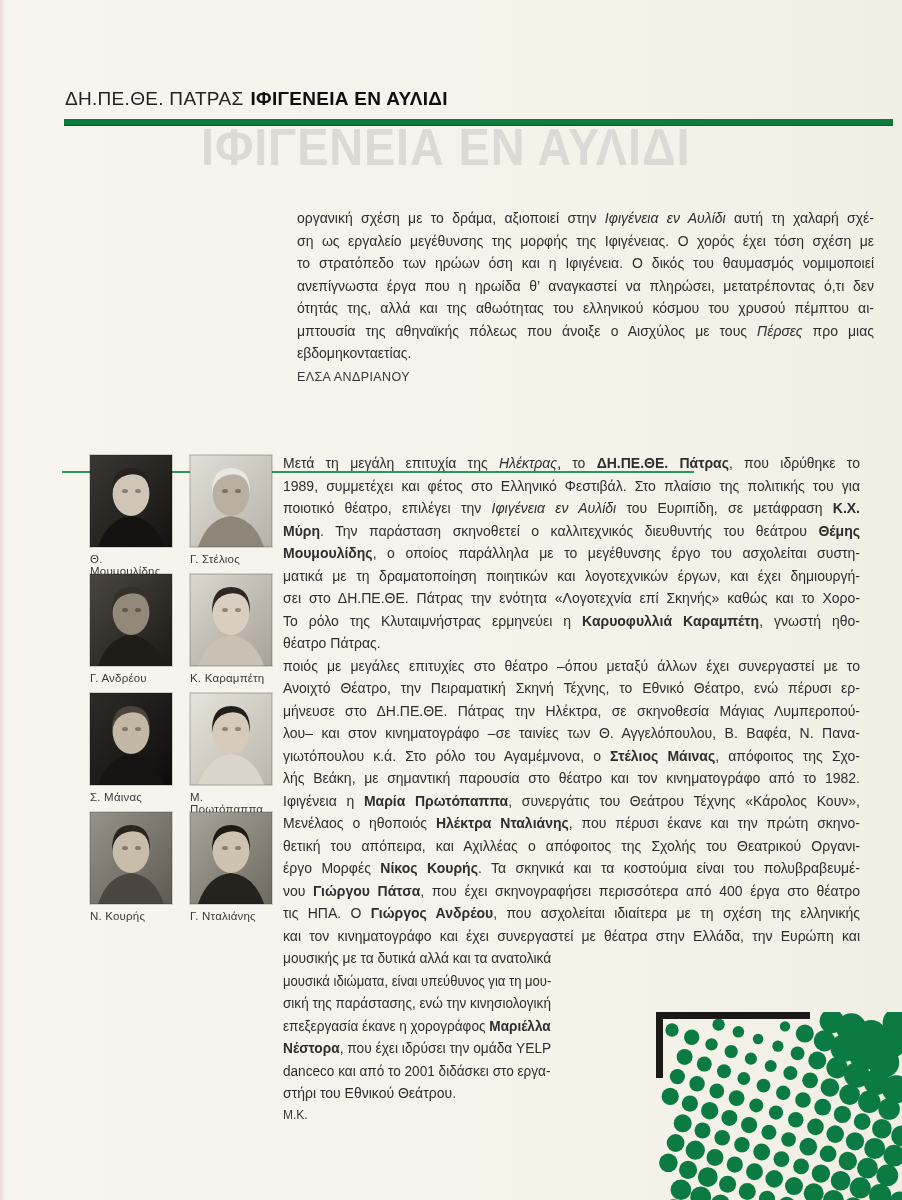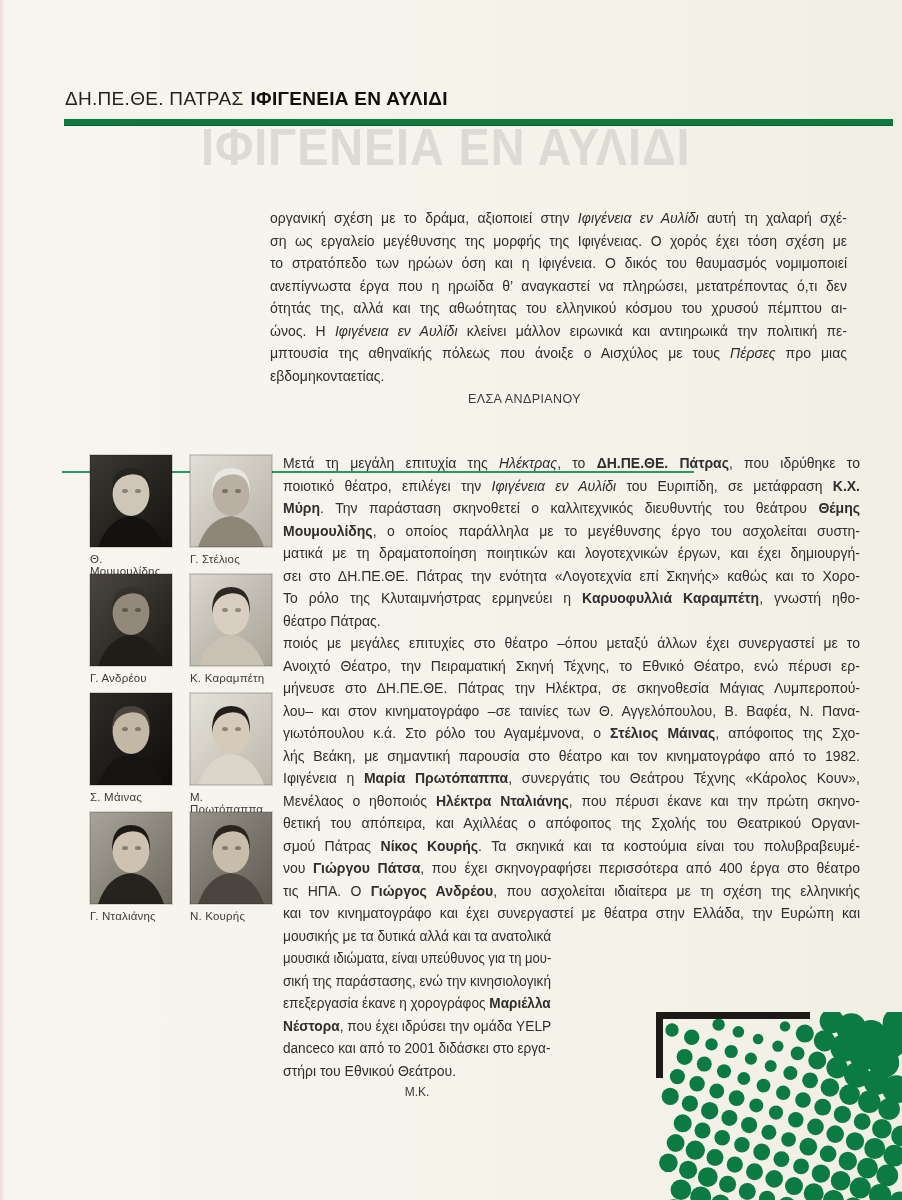--- a/index.html
+++ b/index.html
@@ -22,25 +22,25 @@
   .rule{position:absolute;left:64px;top:119px;width:829px;height:6px;background:#0e7b3e;
     border-bottom:1px solid #0a5c30;z-index:3;}
   .wmark{position:absolute;left:201px;top:117px;font-size:52px;font-weight:bold;color:#dbdad4;
     letter-spacing:1px;white-space:nowrap;transform:scaleX(.9);transform-origin:0 0;z-index:1;}
   
   .tblock{position:absolute;font-size:14px;}
   .tline{height:22.5px;line-height:22.5px;text-align:justify;text-align-last:justify;overflow:visible;}
   .tline.noj{text-align-last:left;}
   .tline .b{font-weight:bold;}
   .tline .i{font-style:italic;}
-  #intro{left:270px;top:207px;width:577px;}
+  #intro{left:297px;top:207px;width:577px;}
   #article{left:283px;top:452px;width:577px;}
   #narrow{width:268px;}
-  .byline1{text-align:center;padding-right:68px;font-size:12.5px;letter-spacing:.4px;color:#3a3a3a;margin-top:5px;}
-  .byline2{width:268px;text-align:center;padding-right:8px;font-size:12px;color:#3a3a3a;margin-top:3px;}
+  .byline1{text-align:left;padding-right:68px;font-size:12.5px;letter-spacing:.4px;color:#3a3a3a;margin-top:5px;}
+  .byline2{width:268px;text-align:left;padding-right:8px;font-size:12px;color:#3a3a3a;margin-top:3px;}
   
   .hairline{position:absolute;left:62px;top:471px;width:632px;height:2px;background:rgba(42,150,96,.75);z-index:1;}
   
   #grid{position:absolute;left:90px;top:455px;display:grid;grid-template-columns:82px 82px;
     grid-auto-rows:119px;column-gap:18px;z-index:2;}
   .cell .ph{width:82px;height:92px;box-shadow:0 0 0 1px rgba(0,0,0,.15);}
   .cell .cap{margin-top:6px;font-size:11.5px;color:#3b3b3b;letter-spacing:.2px;}
   
   #decor{position:absolute;left:656px;top:1012px;z-index:2;}
 </style>
@@ -55,21 +55,20 @@
   <div class="rule" style="background: rgb(14, 123, 62);"></div>
   <div class="wmark" style="color: rgb(219, 218, 212);">ΙΦΙΓΕΝΕΙΑ ΕΝ ΑΥΛΙΔΙ</div>
 
   <div id="intro" class="tblock">
     <div id="intro-lines">
         <div class="tline" style="white-space: nowrap;"><span>οργανική σχέση με το δράμα, αξιοποιεί στην </span><span class="i">Ιφιγένεια εν Αυλίδι</span><span> αυτή τη χαλαρή σχέ-</span></div>
         <div class="tline" style="white-space: nowrap;"><span>ση ως εργαλείο μεγέθυνσης της μορφής της Ιφιγένειας. Ο χορός έχει τόση σχέση με</span></div>
         <div class="tline" style="white-space: nowrap;"><span>το στρατόπεδο των ηρώων όση και η Ιφιγένεια. Ο δικός του θαυμασμός νομιμοποιεί</span></div>
         <div class="tline" style="white-space: nowrap;"><span>ανεπίγνωστα έργα που η ηρωίδα θ’ αναγκαστεί να πληρώσει, μετατρέποντας ό,τι δεν</span></div>
         <div class="tline" style="white-space: nowrap;"><span>ότητάς της, αλλά και της αθωότητας του ελληνικού κόσμου του χρυσού πέμπτου αι-</span></div>
-        <div class="tline" style="white-space: nowrap;"><span>ώνος. Η </span><span class="i">Ιφιγένεια εν Αυλίδι</span><span> κλείνει μάλλον ειρωνικά και αντιηρωικά την πολιτική πε-</span></div>
         <div class="tline" style="white-space: nowrap;"><span>μπτουσία της αθηναϊκής πόλεως που άνοιξε ο Αισχύλος με τους </span><span class="i">Πέρσες</span><span> προ μιας</span></div>
         <div class="tline noj" style="white-space: nowrap;"><span>εβδομηκονταετίας.</span></div>
       </div>
     <div class="byline1">ΕΛΣΑ ΑΝΔΡΙΑΝΟΥ</div>
   </div>
 
   <div class="hairline" style="background: rgb(42, 150, 96);"></div>
 
   <div id="grid">
       <div class="cell">
@@ -176,75 +175,76 @@
             <path d="M22,40 Q21,13 41,13 Q61,13 60,40 Q59,25 51,21 Q42,17 32,22 Q23,27 22,40 Z" fill="#221e1a"></path>
             <ellipse cx="35" cy="36" rx="3" ry="2" fill="rgba(0,0,0,.35)"></ellipse>
             <ellipse cx="48" cy="36" rx="3" ry="2" fill="rgba(0,0,0,.35)"></ellipse>
             <rect width="82" height="92" fill="rgba(0,0,0,0)" stroke="rgba(0,0,0,.25)"></rect>
           </svg></div>
         <div class="cap">Μ. Πρωτόπαππα</div>
       </div>
       <div class="cell">
         <div class="ph"><svg width="82" height="92" xmlns="http://www.w3.org/2000/svg">
             <defs>
+              <linearGradient id="pg7" x1="0" y1="0" x2="1" y2="1">
+                <stop offset="0" stop-color="#98938a"></stop>
+                <stop offset="1" stop-color="#5f5a52"></stop>
+              </linearGradient>
+            </defs>
+            <rect width="82" height="92" fill="url(#pg7)"></rect>
+            <path d="M8,92 Q18,63 41,61 Q64,63 74,92 Z" fill="#4a453e"></path>
+            <ellipse cx="41" cy="38" rx="18.5" ry="23" fill="#c8bcaa"></ellipse>
+            <path d="M22,40 Q21,13 41,13 Q61,13 60,40 Q59,25 51,21 Q42,17 32,22 Q23,27 22,40 Z" fill="#2a241f"></path>
+            <ellipse cx="35" cy="36" rx="3" ry="2" fill="rgba(0,0,0,.35)"></ellipse>
+            <ellipse cx="48" cy="36" rx="3" ry="2" fill="rgba(0,0,0,.35)"></ellipse>
+            <rect width="82" height="92" fill="rgba(0,0,0,0)" stroke="rgba(0,0,0,.25)"></rect>
+          </svg></div>
+        <div class="cap">Ν. Κουρής</div>
+      </div>
+      <div class="cell">
+        <div class="ph"><svg width="82" height="92" xmlns="http://www.w3.org/2000/svg">
+            <defs>
               <linearGradient id="pg6" x1="0" y1="0" x2="1" y2="1">
                 <stop offset="0" stop-color="#a9a49a"></stop>
                 <stop offset="1" stop-color="#6f6a60"></stop>
               </linearGradient>
             </defs>
             <rect width="82" height="92" fill="url(#pg6)"></rect>
             <path d="M8,92 Q18,63 41,61 Q64,63 74,92 Z" fill="#26231f"></path>
             <ellipse cx="41" cy="38" rx="18.5" ry="23" fill="#cec2b0"></ellipse>
             <path d="M22,40 Q21,13 41,13 Q61,13 60,40 Q59,25 51,21 Q42,17 32,22 Q23,27 22,40 Z" fill="#1d1916"></path>
             <ellipse cx="35" cy="36" rx="3" ry="2" fill="rgba(0,0,0,.35)"></ellipse>
             <ellipse cx="48" cy="36" rx="3" ry="2" fill="rgba(0,0,0,.35)"></ellipse>
             <rect width="82" height="92" fill="rgba(0,0,0,0)" stroke="rgba(0,0,0,.25)"></rect>
           </svg></div>
         <div class="cap">Γ. Νταλιάνης</div>
       </div>
-      <div class="cell">
-        <div class="ph"><svg width="82" height="92" xmlns="http://www.w3.org/2000/svg">
-            <defs>
-              <linearGradient id="pg7" x1="0" y1="0" x2="1" y2="1">
-                <stop offset="0" stop-color="#98938a"></stop>
-                <stop offset="1" stop-color="#5f5a52"></stop>
-              </linearGradient>
-            </defs>
-            <rect width="82" height="92" fill="url(#pg7)"></rect>
-            <path d="M8,92 Q18,63 41,61 Q64,63 74,92 Z" fill="#4a453e"></path>
-            <ellipse cx="41" cy="38" rx="18.5" ry="23" fill="#c8bcaa"></ellipse>
-            <path d="M22,40 Q21,13 41,13 Q61,13 60,40 Q59,25 51,21 Q42,17 32,22 Q23,27 22,40 Z" fill="#2a241f"></path>
-            <ellipse cx="35" cy="36" rx="3" ry="2" fill="rgba(0,0,0,.35)"></ellipse>
-            <ellipse cx="48" cy="36" rx="3" ry="2" fill="rgba(0,0,0,.35)"></ellipse>
-            <rect width="82" height="92" fill="rgba(0,0,0,0)" stroke="rgba(0,0,0,.25)"></rect>
-          </svg></div>
-        <div class="cap">Ν. Κουρής</div>
-      </div>
     </div>
 
   <div id="article" class="tblock">
     <div id="wide">
         <div class="tline" style="white-space: nowrap;"><span>Μετά τη μεγάλη επιτυχία της </span><span class="i">Ηλέκτρας</span><span>, το </span><span class="b">ΔΗ.ΠΕ.ΘΕ. Πάτρας</span><span>, που ιδρύθηκε το</span></div>
+        <div class="tline" style="white-space: nowrap;"><span>1989, συμμετέχει και φέτος στο Ελληνικό Φεστιβάλ. Στο πλαίσιο της πολιτικής του για</span></div>
         <div class="tline" style="white-space: nowrap;"><span>ποιοτικό θέατρο, επιλέγει την </span><span class="i">Ιφιγένεια εν Αυλίδι</span><span> του Ευριπίδη, σε μετάφραση </span><span class="b">Κ.Χ.</span></div>
         <div class="tline" style="white-space: nowrap;"><span class="b">Μύρη</span><span>. Την παράσταση σκηνοθετεί ο καλλιτεχνικός διευθυντής του θεάτρου </span><span class="b">Θέμης</span></div>
         <div class="tline" style="white-space: nowrap;"><span class="b">Μουμουλίδης</span><span>, ο οποίος παράλληλα με το μεγέθυνσης έργο του ασχολείται συστη-</span></div>
         <div class="tline" style="white-space: nowrap;"><span>ματικά με τη δραματοποίηση ποιητικών και λογοτεχνικών έργων, και έχει δημιουργή-</span></div>
         <div class="tline" style="white-space: nowrap;"><span>σει στο ΔΗ.ΠΕ.ΘΕ. Πάτρας την ενότητα «Λογοτεχνία επί Σκηνής» καθώς και το Χορο-</span></div>
         <div class="tline" style="white-space: nowrap;"><span>Το ρόλο της Κλυταιμνήστρας ερμηνεύει η </span><span class="b">Καρυοφυλλιά Καραμπέτη</span><span>, γνωστή ηθο-</span></div>
         <div class="tline noj" style="white-space: nowrap;"><span>θέατρο Πάτρας.</span></div>
         <div class="tline" style="white-space: nowrap;"><span>ποιός με μεγάλες επιτυχίες στο θέατρο –όπου μεταξύ άλλων έχει συνεργαστεί με το</span></div>
         <div class="tline" style="white-space: nowrap;"><span>Ανοιχτό Θέατρο, την Πειραματική Σκηνή Τέχνης, το Εθνικό Θέατρο, ενώ πέρυσι ερ-</span></div>
         <div class="tline" style="white-space: nowrap;"><span>μήνευσε στο ΔΗ.ΠΕ.ΘΕ. Πάτρας την Ηλέκτρα, σε σκηνοθεσία Μάγιας Λυμπεροπού-</span></div>
         <div class="tline" style="white-space: nowrap;"><span>λου– και στον κινηματογράφο –σε ταινίες των Θ. Αγγελόπουλου, Β. Βαφέα, Ν. Πανα-</span></div>
         <div class="tline" style="white-space: nowrap;"><span>γιωτόπουλου κ.ά. Στο ρόλο του Αγαμέμνονα, ο </span><span class="b">Στέλιος Μάινας</span><span>, απόφοιτος της Σχο-</span></div>
         <div class="tline" style="white-space: nowrap;"><span>λής Βεάκη, με σημαντική παρουσία στο θέατρο και τον κινηματογράφο από το 1982.</span></div>
         <div class="tline" style="white-space: nowrap;"><span>Ιφιγένεια η </span><span class="b">Μαρία Πρωτόπαππα</span><span>, συνεργάτις του Θεάτρου Τέχνης «Κάρολος Κουν»,</span></div>
         <div class="tline" style="white-space: nowrap;"><span>Μενέλαος ο ηθοποιός </span><span class="b">Ηλέκτρα Νταλιάνης</span><span>, που πέρυσι έκανε και την πρώτη σκηνο-</span></div>
         <div class="tline" style="white-space: nowrap;"><span>θετική του απόπειρα, και Αχιλλέας ο απόφοιτος της Σχολής του Θεατρικού Οργανι-</span></div>
-        <div class="tline" style="white-space: nowrap;"><span>σμού Πάτρας </span><span class="b">Νίκος Κουρής</span><span>. Τα σκηνικά και τα κοστούμια είναι του πολυβραβευμέ-</span></div>
+        <div class="tline" style="white-space: nowrap;"><span>έργο Μορφές </span><span class="b">Νίκος Κουρής</span><span>. Τα σκηνικά και τα κοστούμια είναι του πολυβραβευμέ-</span></div>
         <div class="tline" style="white-space: nowrap;"><span>νου </span><span class="b">Γιώργου Πάτσα</span><span>, που έχει σκηνογραφήσει περισσότερα από 400 έργα στο θέατρο</span></div>
         <div class="tline" style="white-space: nowrap;"><span>τις ΗΠΑ. Ο </span><span class="b">Γιώργος Ανδρέου</span><span>, που ασχολείται ιδιαίτερα με τη σχέση της ελληνικής</span></div>
         <div class="tline" style="white-space: nowrap;"><span>και τον κινηματογράφο και έχει συνεργαστεί με θέατρα στην Ελλάδα, την Ευρώπη και</span></div>
       </div>
     <div id="narrow">
         <div class="tline" style="white-space: nowrap; transform-origin: 0px 50%; transform: scaleX(0.981685); text-align-last: left;"><span>μουσικής με τα δυτικά αλλά και τα ανατολικά</span></div>
         <div class="tline" style="white-space: nowrap; transform-origin: 0px 50%; transform: scaleX(0.933798); text-align-last: left;"><span>μουσικά ιδιώματα, είναι υπεύθυνος για τη μου-</span></div>
         <div class="tline" style="white-space: nowrap; transform-origin: 0px 50%; transform: scaleX(0.967509); text-align-last: left;"><span>σική της παράστασης, ενώ την κινησιολογική</span></div>
         <div class="tline" style="white-space: nowrap; transform-origin: 0px 50%; transform: scaleX(0.971014); text-align-last: left;"><span>επεξεργασία έκανε η χορογράφος </span><span class="b">Μαριέλλα</span></div>
         <div class="tline" style="white-space: nowrap; transform-origin: 0px 50%; transform: scaleX(0.981685); text-align-last: left;"><span class="b">Νέστορα</span><span>, που έχει ιδρύσει την ομάδα YELP</span></div>

